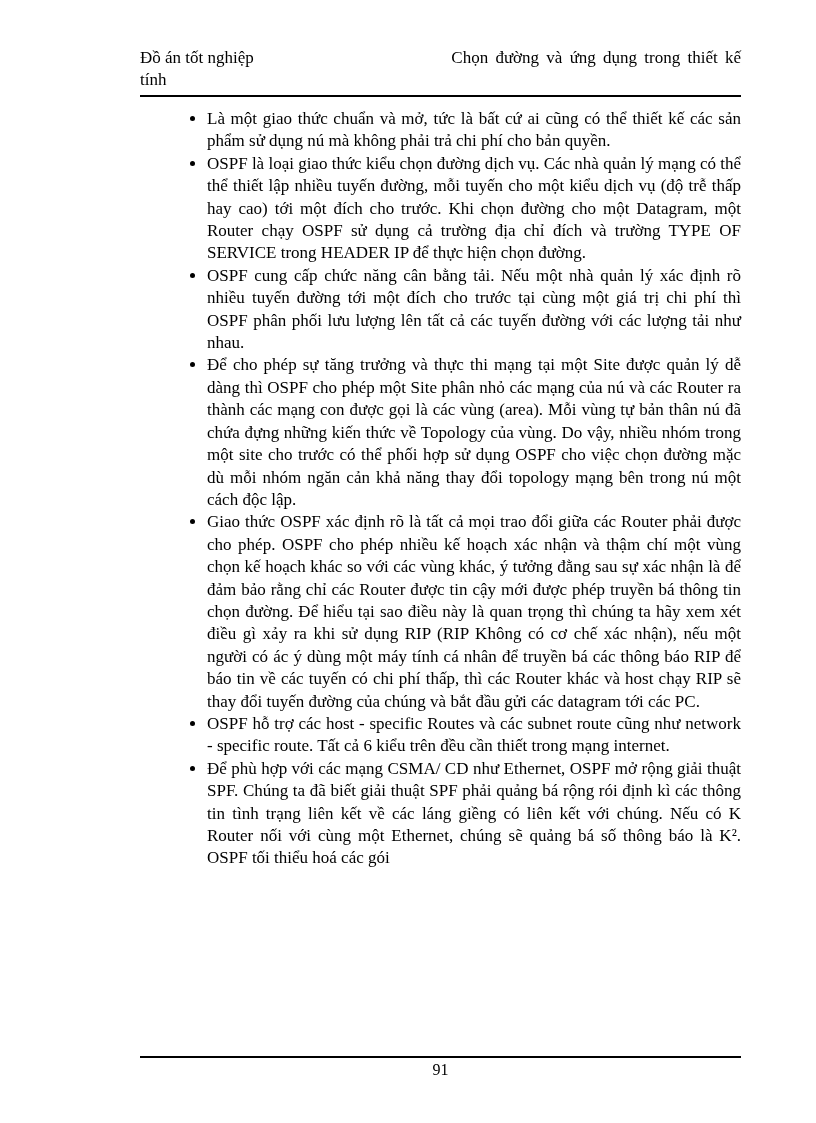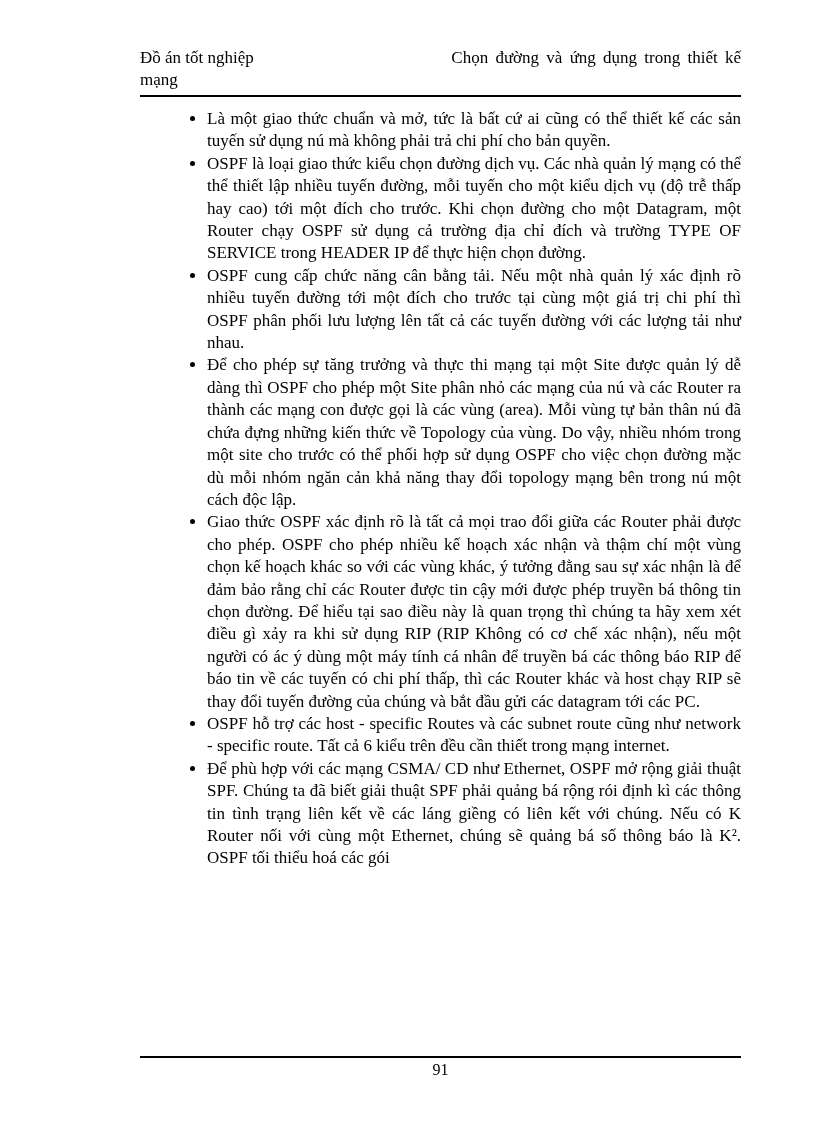--- a/index.html
+++ b/index.html
@@ -86,29 +86,29 @@
 <body>
 
 <div class="page">
 
   <div class="header">
     <div class="row1">
       <span class="left">Đồ án tốt nghiệp</span>
       <span class="right">Chọn đường và ứng dụng trong thiết kế</span>
     </div>
     <div class="row2">
-      <span>mạng</span>
+      <span>tính</span>
     </div>
   </div>
 
   <div class="header-rule"></div>
 
   <div class="body-text">
     <ul class="bullets">
-      <li>Là một giao thức chuẩn và mở, tức là bất cứ ai cũng có thể thiết kế các sản tuyến sử dụng nú mà không phải trả chi phí cho bản quyền.</li>
+      <li>Là một giao thức chuẩn và mở, tức là bất cứ ai cũng có thể thiết kế các sản phẩm sử dụng nú mà không phải trả chi phí cho bản quyền.</li>
       <li>OSPF là loại giao thức kiểu chọn đường dịch vụ. Các nhà quản lý mạng có thể thể thiết lập nhiều tuyến đường, mỗi tuyến cho một kiểu dịch vụ (độ trễ thấp hay cao) tới một đích cho trước. Khi chọn đường cho một Datagram, một Router chạy OSPF sử dụng cả trường địa chỉ đích và trường TYPE OF SERVICE trong HEADER IP để thực hiện chọn đường.</li>
       <li>OSPF cung cấp chức năng cân bằng tải. Nếu một nhà quản lý xác định rõ nhiều tuyến đường tới một đích cho trước tại cùng một giá trị chi phí thì OSPF phân phối lưu lượng lên tất cả các tuyến đường với các lượng tải như nhau.</li>
       <li>Để cho phép sự tăng trưởng và thực thi mạng tại một Site được quản lý dễ dàng thì OSPF cho phép một Site phân nhỏ các mạng của nú và các Router ra thành các mạng con được gọi là các vùng (area). Mỗi vùng tự bản thân nú đã chứa đựng những kiến thức về Topology của vùng. Do vậy, nhiều nhóm trong một site cho trước có thể phối hợp sử dụng OSPF cho việc chọn đường mặc dù mỗi nhóm ngăn cản khả năng thay đổi topology mạng bên trong nú một cách độc lập.</li>
       <li>Giao thức OSPF xác định rõ là tất cả mọi trao đổi giữa các Router phải được cho phép. OSPF cho phép nhiều kế hoạch xác nhận và thậm chí một vùng chọn kế hoạch khác so với các vùng khác, ý tưởng đằng sau sự xác nhận là để đảm bảo rằng chỉ các Router được tin cậy mới được phép truyền bá thông tin chọn đường. Để hiểu tại sao điều này là quan trọng thì chúng ta hãy xem xét điều gì xảy ra khi sử dụng RIP (RIP Không có cơ chế xác nhận), nếu một người có ác ý dùng một máy tính cá nhân để truyền bá các thông báo RIP để báo tin về các tuyến có chi phí thấp, thì các Router khác và host chạy RIP sẽ thay đổi tuyến đường của chúng và bắt đầu gửi các datagram tới các PC.</li>
       <li>OSPF hỗ trợ các host - specific Routes và các subnet route cũng như network - specific route. Tất cả 6 kiểu trên đều cần thiết trong mạng internet.</li>
       <li>Để phù hợp với các mạng CSMA/ CD như Ethernet, OSPF mở rộng giải thuật SPF. Chúng ta đã biết giải thuật SPF phải quảng bá rộng rói định kì các thông tin tình trạng liên kết về các láng giềng có liên kết với chúng. Nếu có K Router nối với cùng một Ethernet, chúng sẽ quảng bá số thông báo là K². OSPF tối thiểu hoá các gói</li>
     </ul>
   </div>
 
   <div class="footer-rule"></div>

